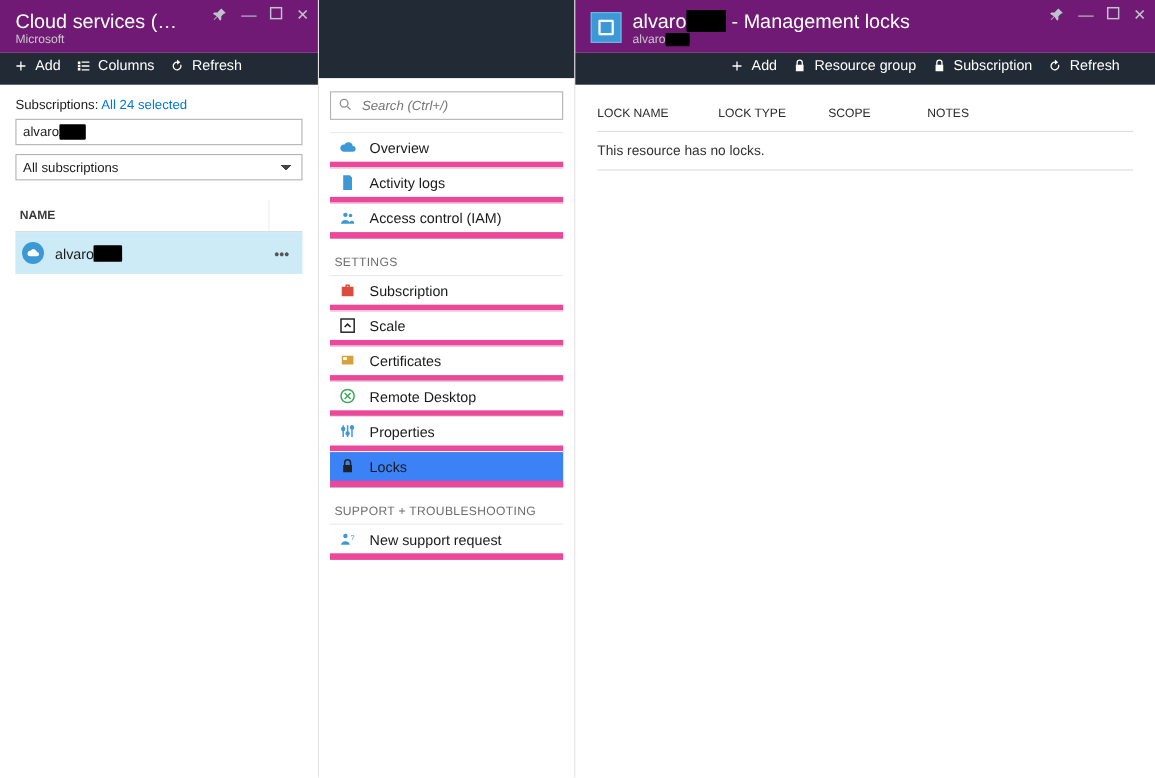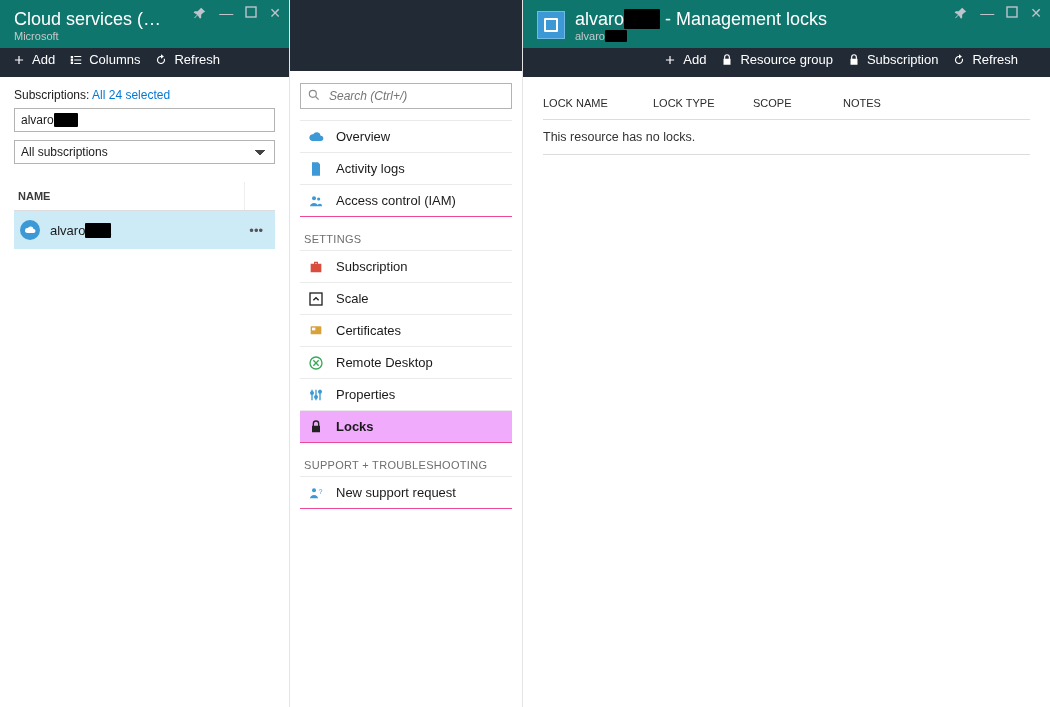--- a/index.html
+++ b/index.html
@@ -14,21 +14,21 @@
   .app { display: flex; width: 100%; height: 100%; }
 
   
   .blade { display: flex; flex-direction: column; }
   .blade-left   { width: 290px; border-right: 1px solid #e4e4e4; }
   .blade-middle { width: 233px; border-right: 1px solid #e4e4e4; }
   .blade-right  { flex: 1; }
 
   
   .blade-header {
-    background: #0f766e;
+    background: #701a75;
     color: #fff;
     padding: 8px 14px 6px 14px;
     position: relative;
   }
   .hdr-title { font-size: 18px; font-weight: 300; line-height: 22px; white-space: nowrap; overflow: hidden; text-overflow: ellipsis; }
   .hdr-sub   { font-size: 11px; color: #c8c8c8; margin-top: 0px; }
   .hdr-title .redact, .hdr-sub .redact { background:#000; color:#000; }
   .hdr-ctrls { position: absolute; top: 6px; right: 8px; display: flex; gap: 12px; color: #bfc4cc; }
   .hdr-ctrls span { cursor: pointer; font-size: 14px; line-height: 14px; }
   .left-pin-pad { padding-right: 110px; }
@@ -95,25 +95,25 @@
   .search-wrap .mag {
     position:absolute; left:7px; top:5px; color:#8a8a8a;
   }
   .m-section-title{
     font-size:11px; color:#6e6e6e; letter-spacing:.3px;
     padding: 16px 4px 6px 4px;
   }
   .m-row{
     display:flex; align-items:center; gap:12px;
     height:33px; padding:0 8px;
-    border-top:1px solid #eaeaea; border-bottom:1px solid #ec4899;
+    border-top:1px solid #eaeaea; border-bottom:6px solid #ec4899;
     margin-top:-1px;
     cursor:pointer; font-size:13px;
   }
-  .m-row.active{ background:#f0abfc;font-weight:bold; }
+  .m-row.active{ background:#3b82f6; }
   .m-row .ico{ width:16px; height:16px; display:flex; align-items:center; justify-content:center; }
 
   
   .r-body { padding: 10px 20px; }
   .r-head-row{
     display:flex; gap:20px; padding:10px 0;
     font-size:11px; font-weight:400; color:#2b2b2b;
   }
   .r-head-row .c1{ width:90px; } .r-head-row .c2{ width:80px; }
   .r-head-row .c3{ width:70px; } .r-head-row .c4{ width:80px; }

